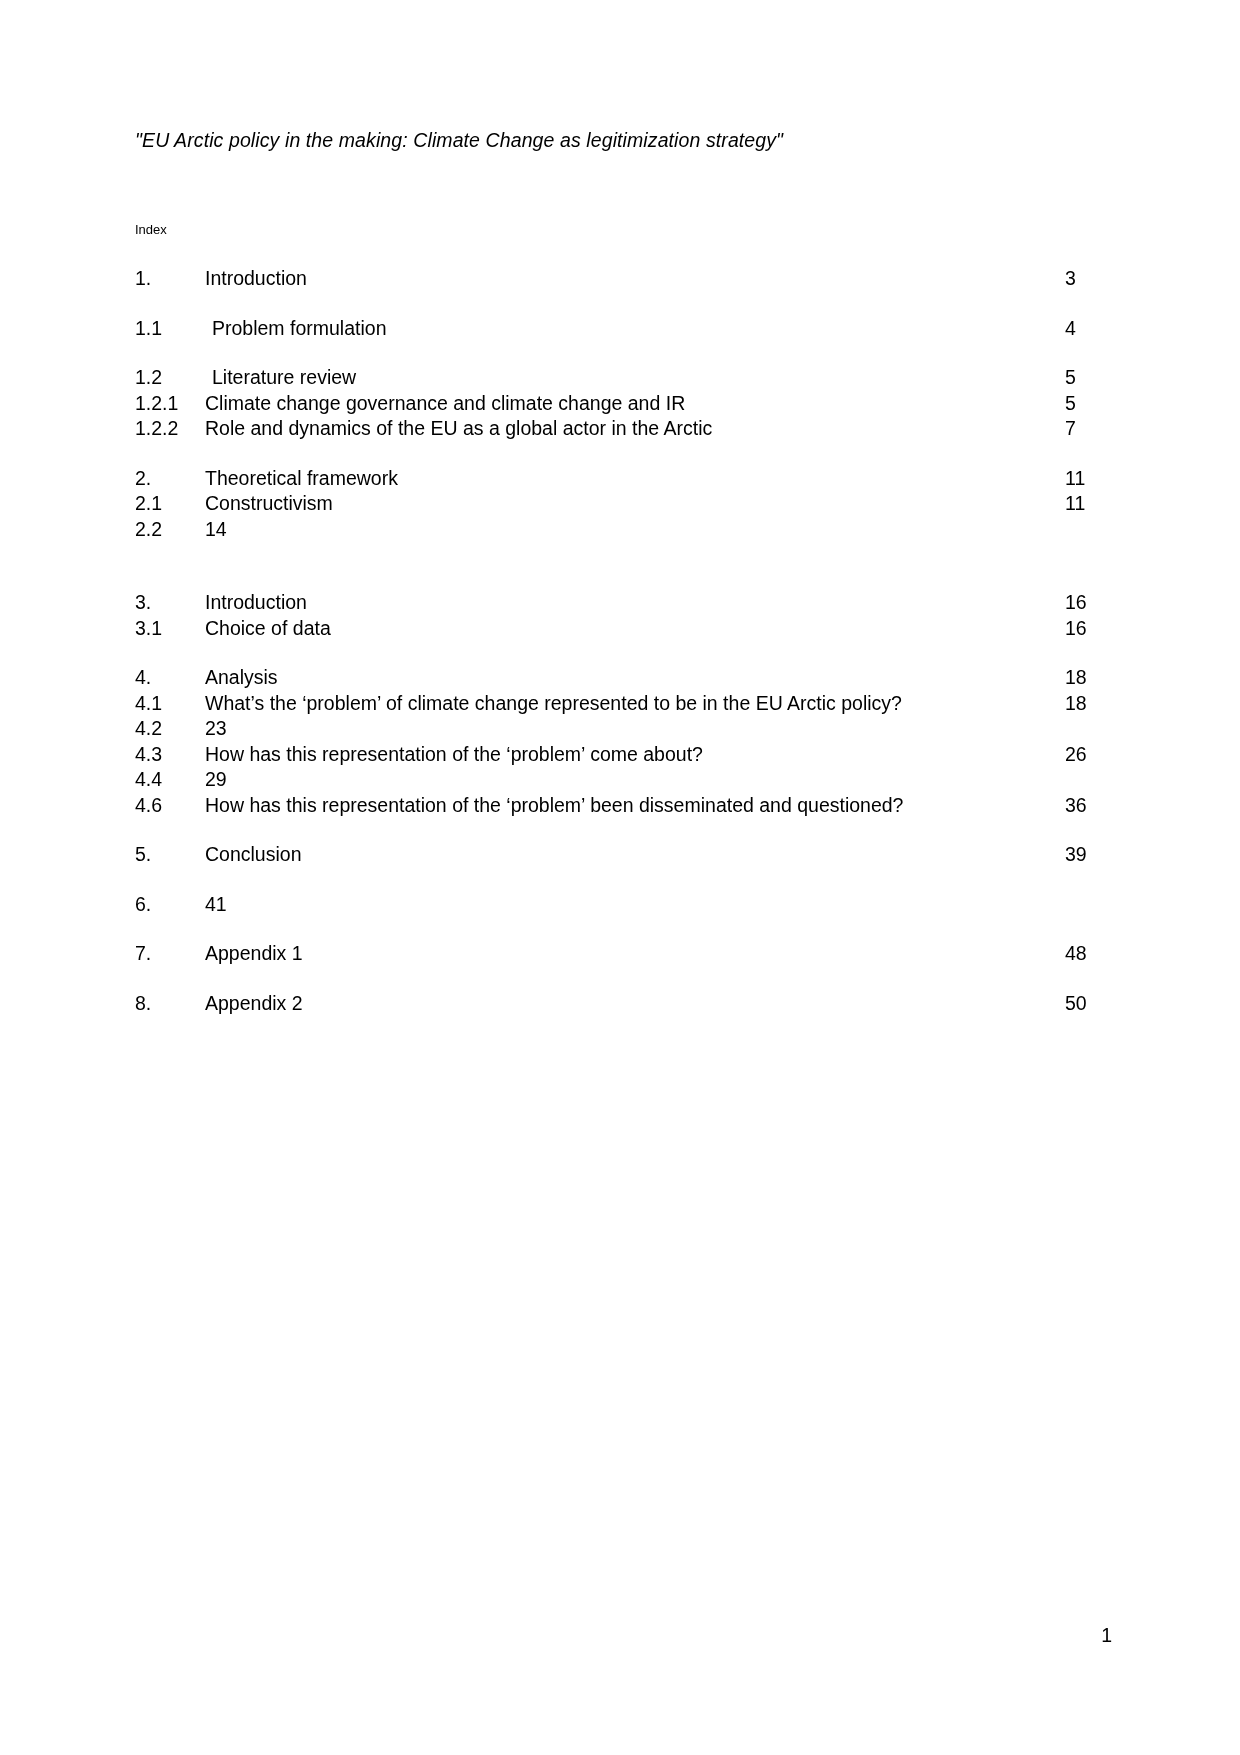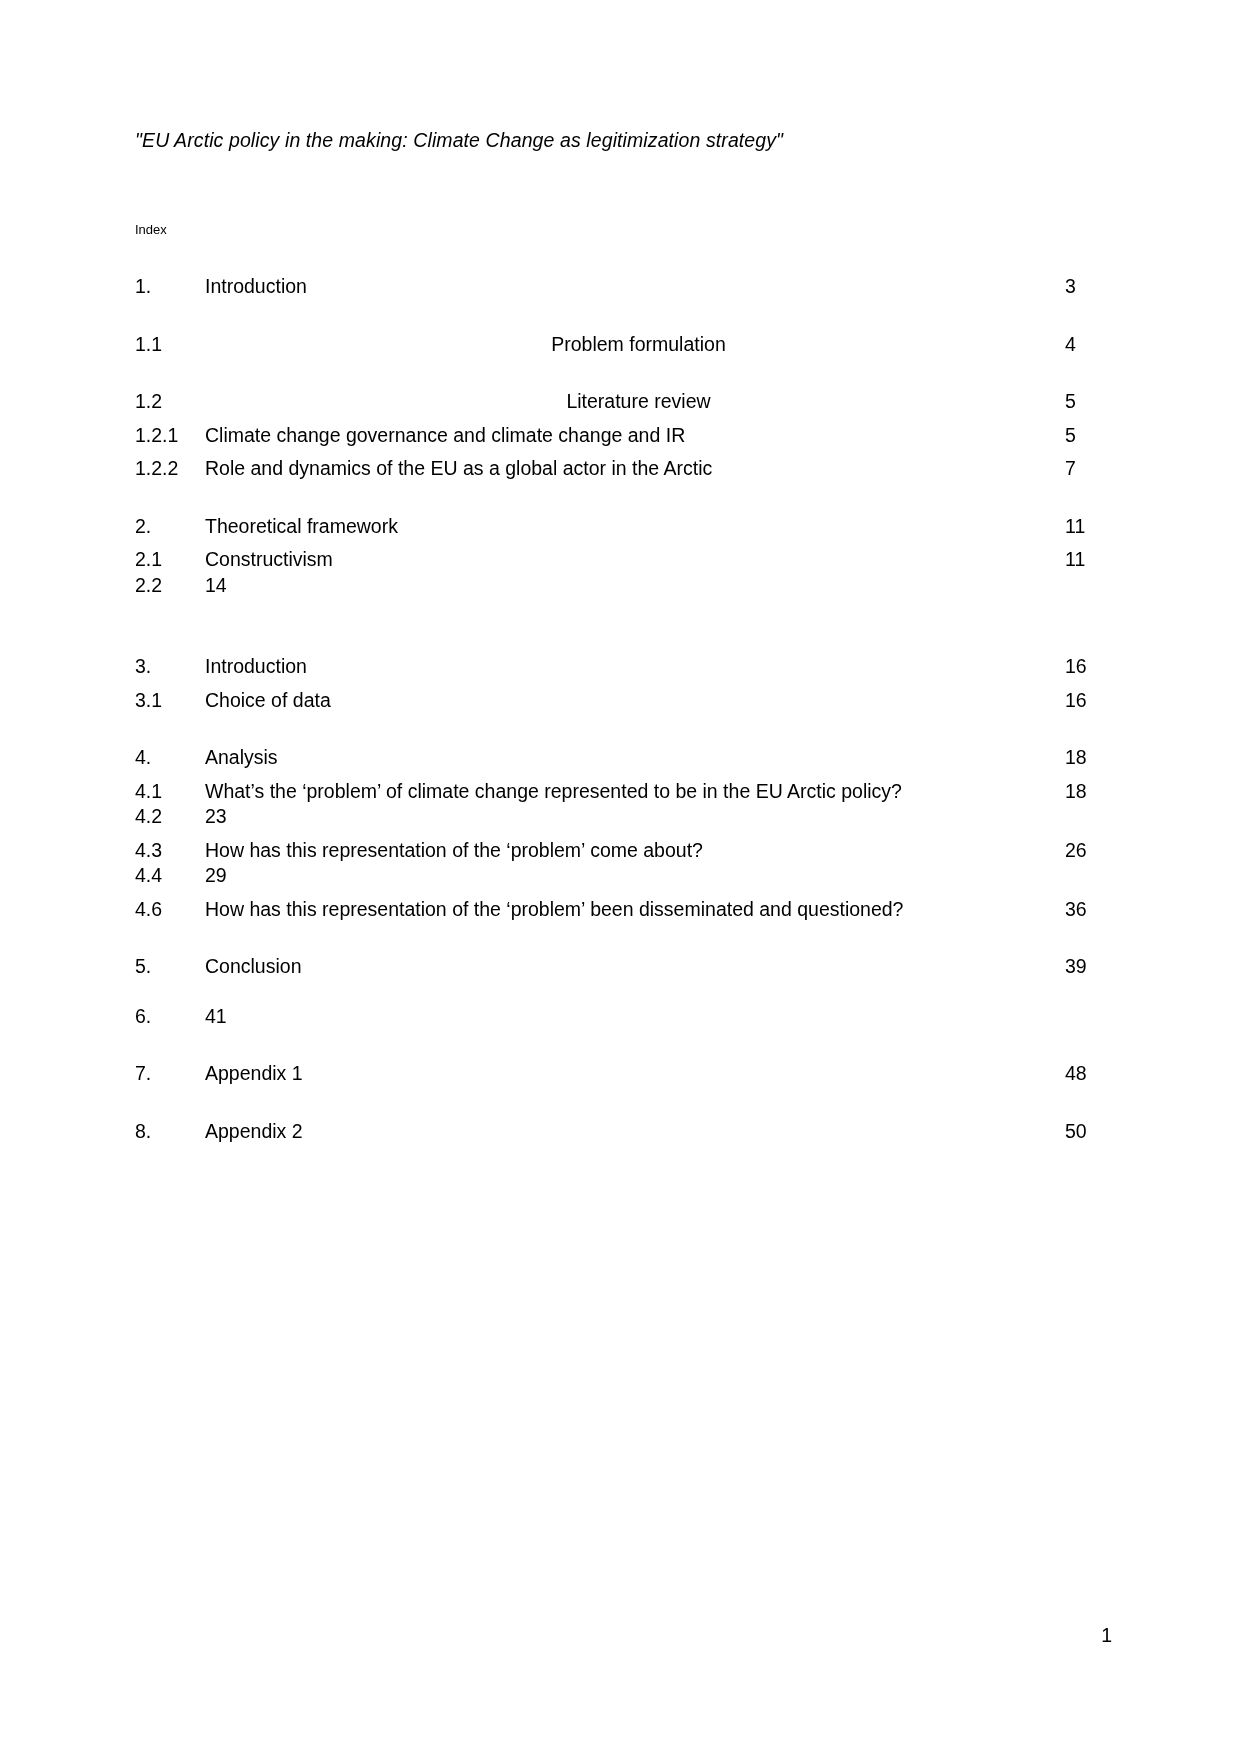--- a/index.html
+++ b/index.html
@@ -48,29 +48,28 @@
     line-height: 25.5px;
     white-space: nowrap;
   }
   .toc-num {
     flex: 0 0 auto;
     width: 70px;
   }
   .toc-label {
     flex: 1 1 auto;
     overflow: hidden;
-    margin-top: 8px;
   }
   .toc-page {
     flex: 0 0 auto;
     width: 40px;
     text-align: left;
   }
   
-  .lvl-indent .toc-label { padding-left: 7px; text-align: center; }
+  .lvl-indent .toc-label { padding-left: 7px; }
   
   .gap-lg  { height: 24px; }
   .gap-xl  { height: 48px; }
   .gap-md  { height: 24px; }
   .page-number {
     position: absolute;
     right: 128px;
     bottom: 108px;
     font-size: 19.5px;
     line-height: 24px;

